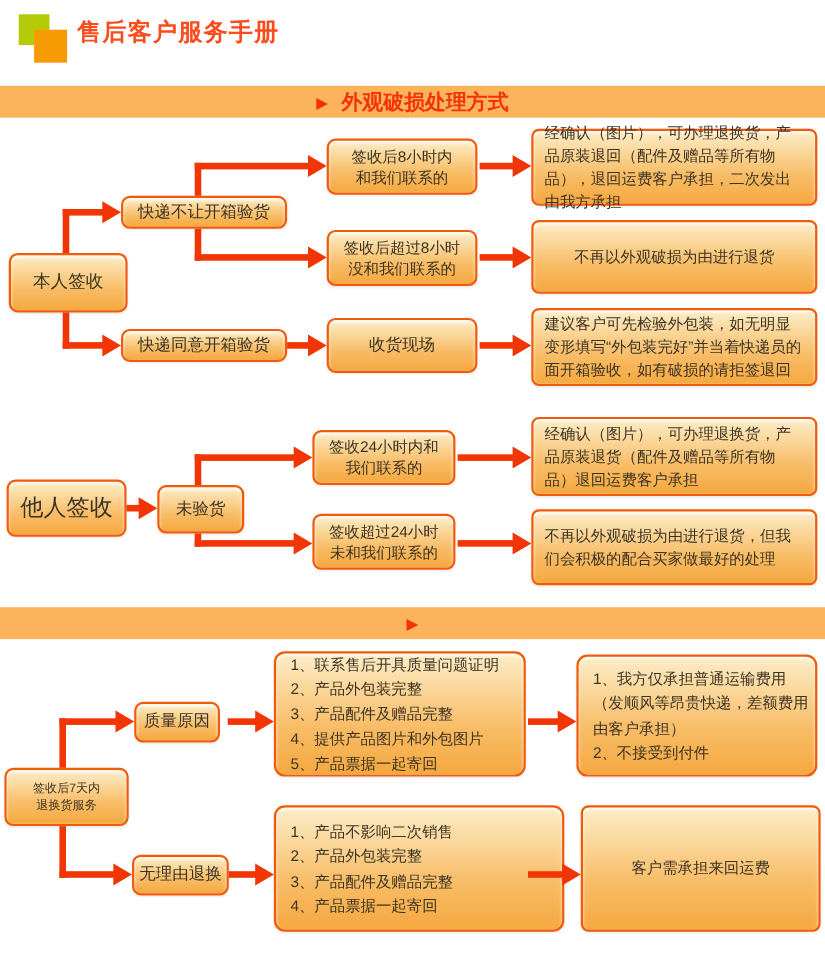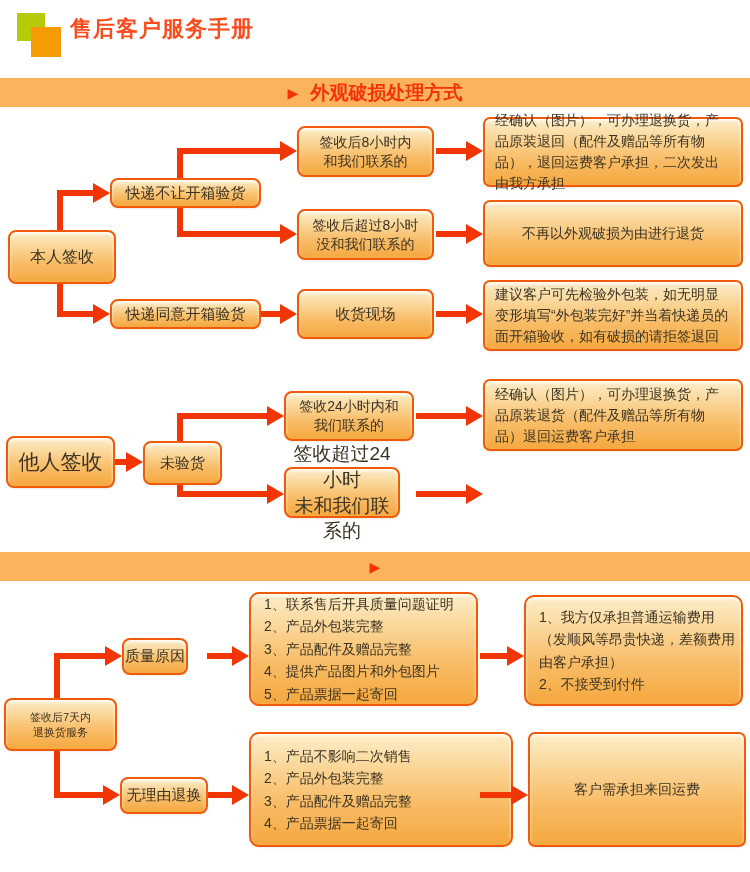--- a/index.html
+++ b/index.html
@@ -76,44 +76,45 @@
   <div class="ah" style="left:466px;top:141px"></div>
   <div class="ln" style="left:436px;top:231px;width:31px;height:6px"></div>
   <div class="ah" style="left:466px;top:224px"></div>
   <div class="ln" style="left:436px;top:311px;width:31px;height:6px"></div>
   <div class="ah" style="left:466px;top:304px"></div>
 
   <div class="node" style="left:6px;top:436px;width:109px;height:52px;font-size:21px">他人签收</div>
   <div class="node" style="left:143px;top:441px;width:79px;height:44px;font-size:15px">未验货</div>
   <div class="node" style="left:284px;top:391px;width:130px;height:50px;font-size:14px">签收24小时内和
 我们联系的</div>
-  <div class="node" style="left:284px;top:467px;width:116px;height:51px;font-size:19px">签收超过24小时
+  <div class="node" style="left:284px;top:467px;width:130px;height:51px;font-size:14px">签收超过24小时
 未和我们联系的</div>
   <div class="result left" style="left:483px;top:379px;width:260px;height:72px">经确认（图片），可办理退换货，产品原装退货（配件及赠品等所有物品）退回运费客户承担</div>
+  <div class="result left" style="left:483px;top:463px;width:260px;height:69px">不再以外观破损为由进行退货，但我们会积极的配合买家做最好的处理</div>
 
   <div class="ln" style="left:115px;top:459px;width:12px;height:6px"></div>
   <div class="ah" style="left:126px;top:452px"></div>
   <div class="ln" style="left:177px;top:413px;width:6px;height:28px"></div>
   <div class="ln" style="left:177px;top:413px;width:91px;height:6px"></div>
   <div class="ah" style="left:267px;top:406px"></div>
   <div class="ln" style="left:177px;top:485px;width:6px;height:12px"></div>
   <div class="ln" style="left:177px;top:491px;width:91px;height:6px"></div>
   <div class="ah" style="left:267px;top:484px"></div>
   <div class="ln" style="left:416px;top:413px;width:51px;height:6px"></div>
   <div class="ah" style="left:466px;top:406px"></div>
   <div class="ln" style="left:416px;top:491px;width:51px;height:6px"></div>
   <div class="ah" style="left:466px;top:484px"></div>
 
   <div class="banner" style="top:552px">
     <span class="bicon">▶</span>
   </div>
 
   <div class="node" style="left:4px;top:698px;width:113px;height:53px;font-size:11px">签收后7天内
 退换货服务</div>
-  <div class="node" style="left:122px;top:638px;width:66px;height:37px;font-size:15px">质量原因</div>
+  <div class="node" style="left:122px;top:638px;width:78px;height:37px;font-size:15px">质量原因</div>
   <div class="node" style="left:120px;top:777px;width:88px;height:37px;font-size:15px">无理由退换</div>
   <div class="list" style="left:249px;top:592px;width:229px;height:114px">1、联系售后开具质量问题证明
 2、产品外包装完整
 3、产品配件及赠品完整
 4、提供产品图片和外包图片
 5、产品票据一起寄回</div>
   <div class="list" style="left:524px;top:595px;width:219px;height:111px">1、我方仅承担普通运输费用（发顺风等昂贵快递，差额费用由客户承担）
 2、不接受到付件</div>
   <div class="list" style="left:249px;top:732px;width:264px;height:115px">1、产品不影响二次销售
 2、产品外包装完整

